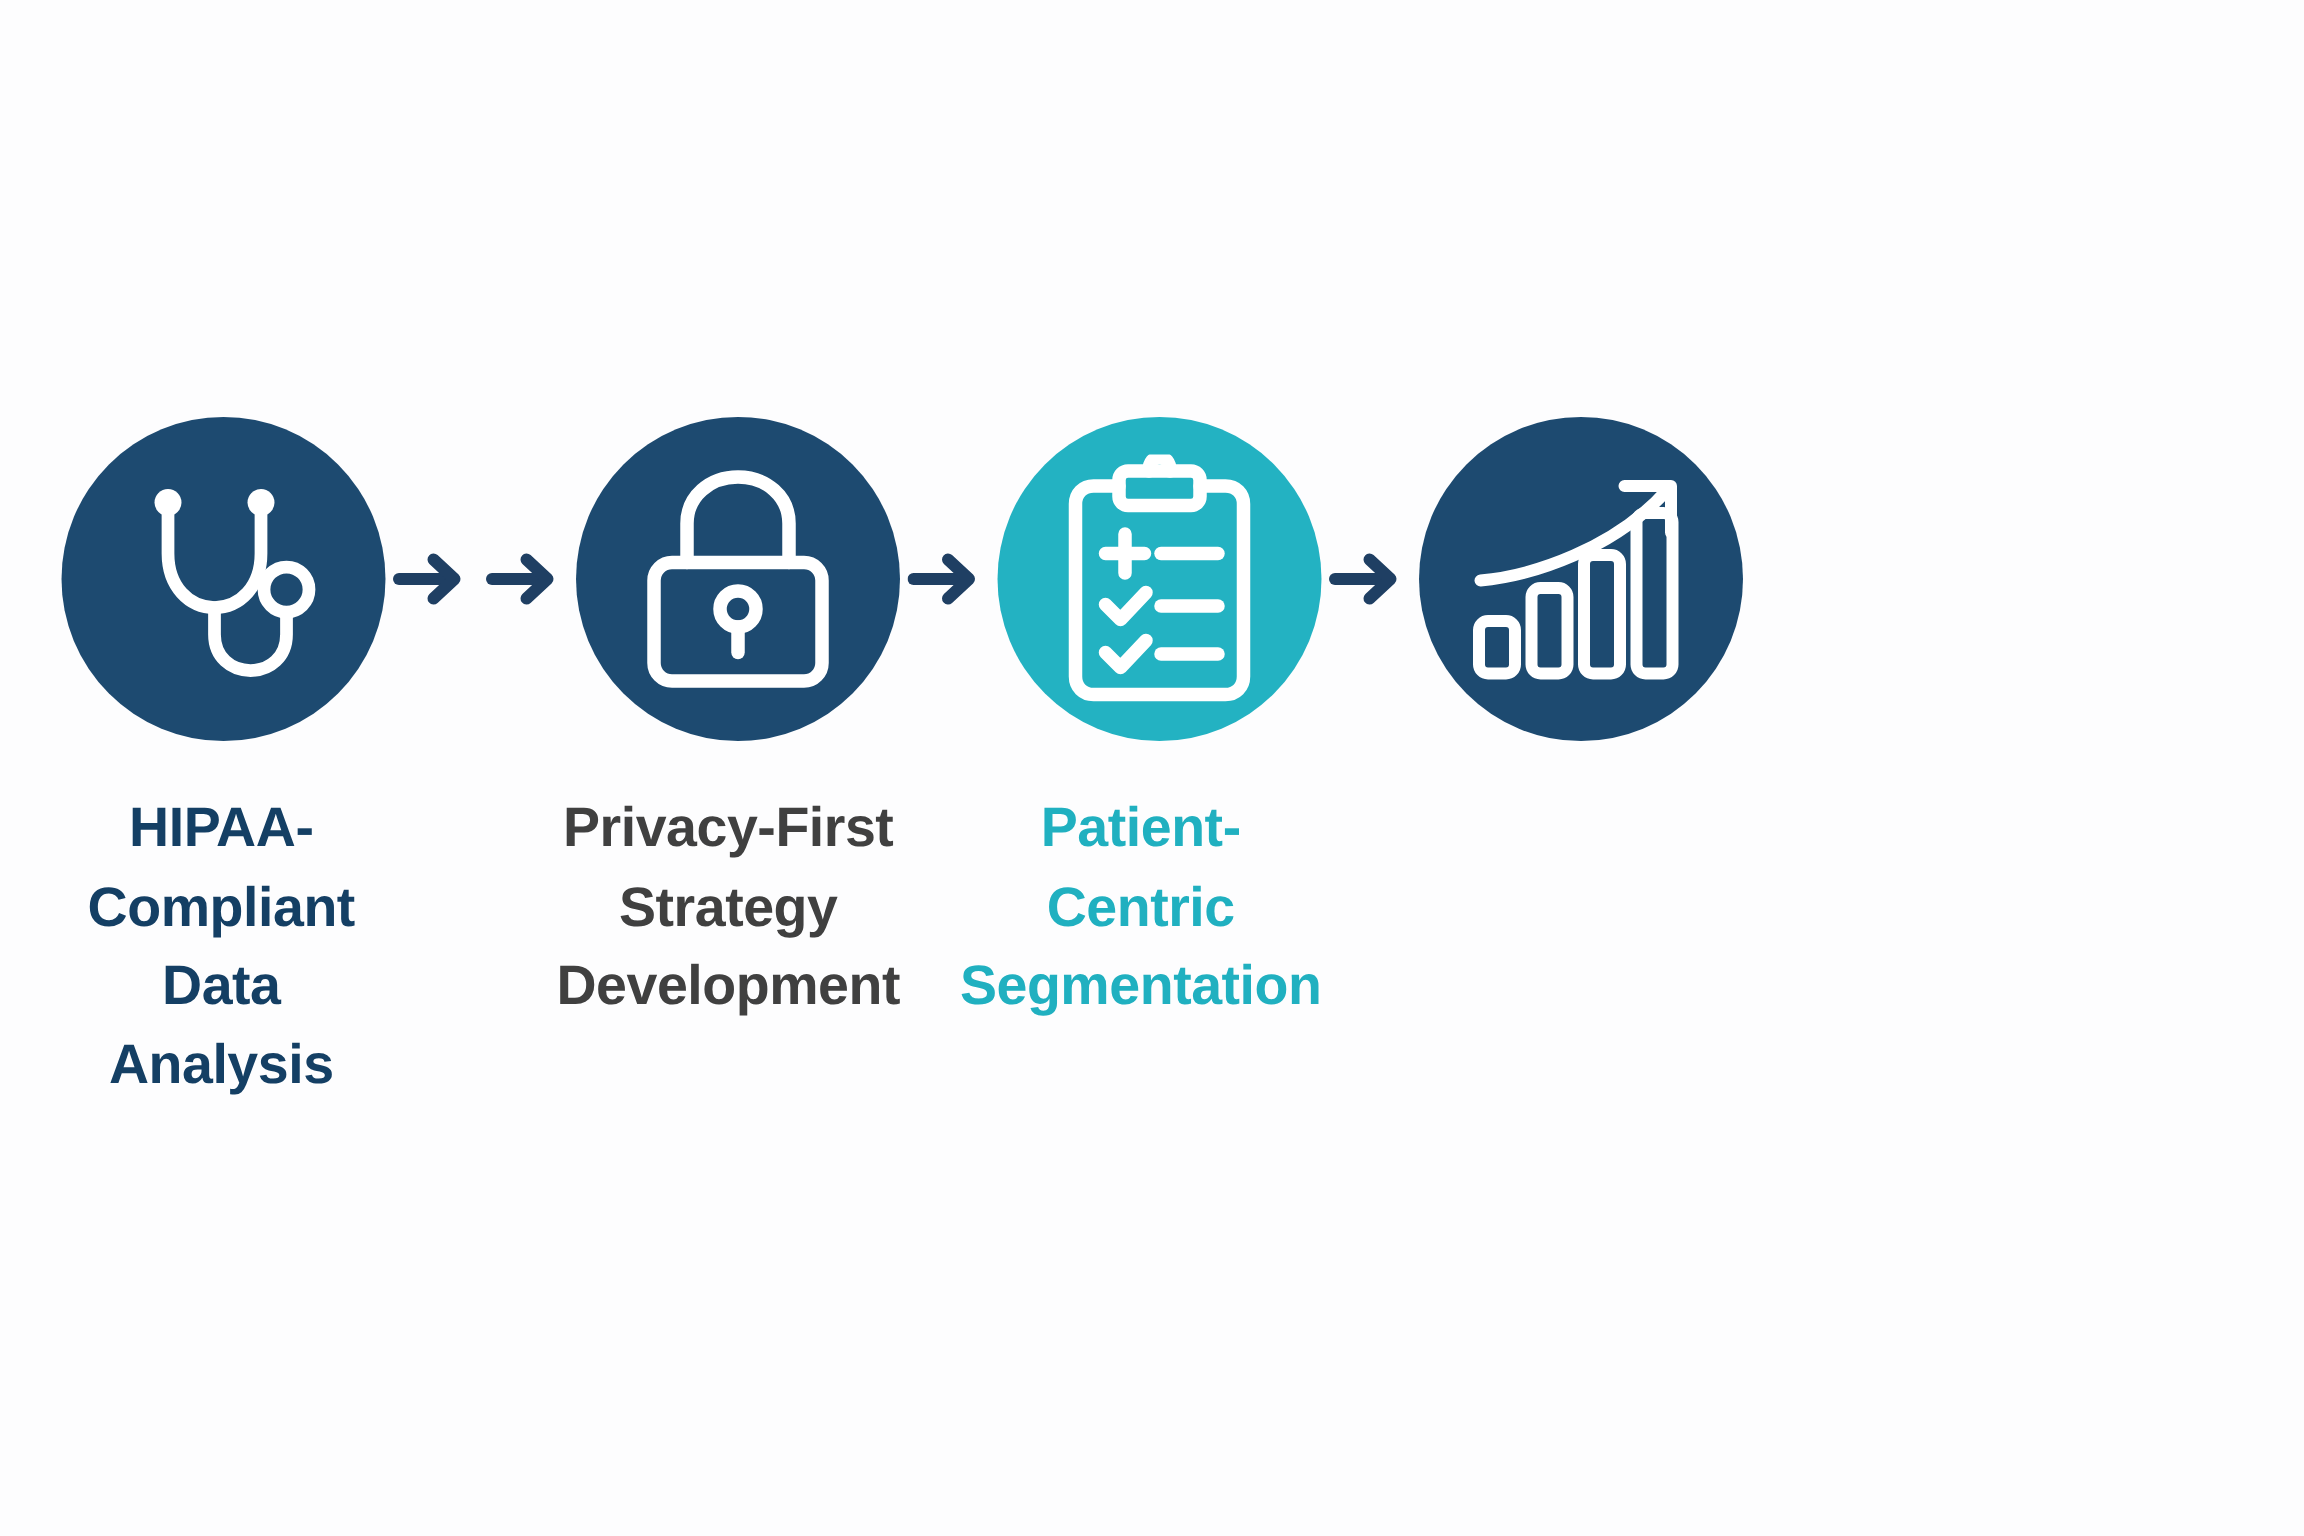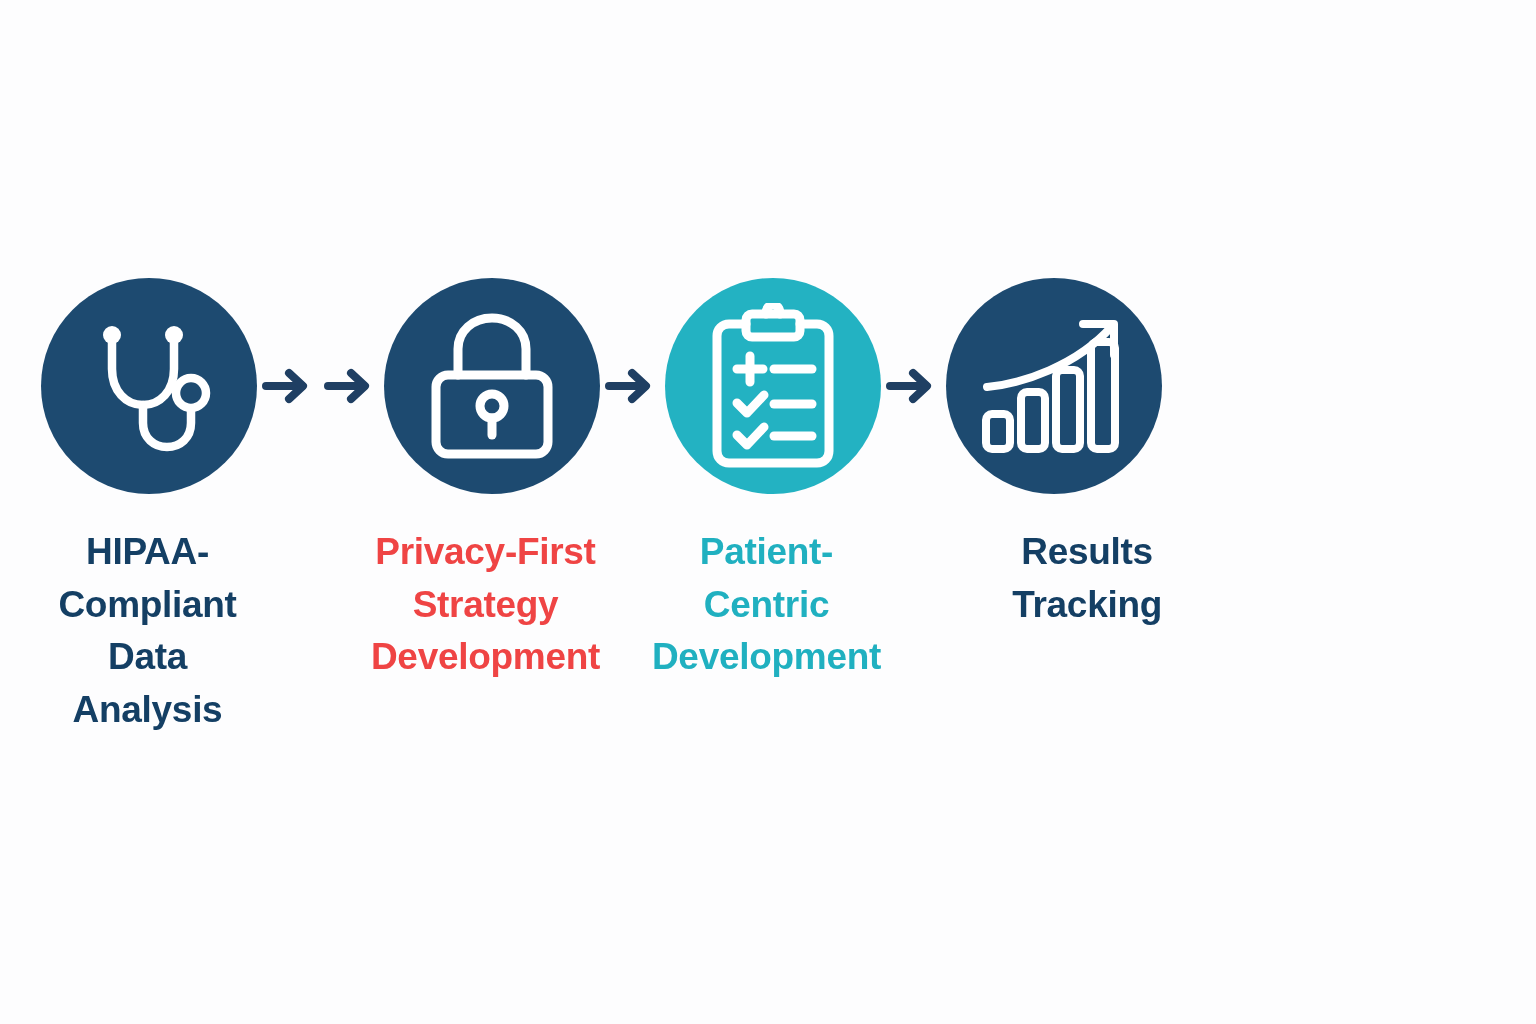--- a/index.html
+++ b/index.html
@@ -117,21 +117,21 @@
       <div class="badge" style="background:#1d4a70">
         <svg width="128" height="146" viewBox="0 0 128 146">
           <g fill="none" stroke="#ffffff" stroke-width="9" stroke-linecap="round" stroke-linejoin="round">
             <path d="M30 62 L30 36 C30 18 45 5 64 5 C83 5 98 18 98 36 L98 62"></path>
             <rect x="8" y="62" width="112" height="79" rx="12"></rect>
             <circle cx="64" cy="93" r="12"></circle>
             <path d="M64 105 L64 122"></path>
           </g>
         </svg>
       </div>
-      <div class="step-label" style="color:#ef4444">Privacy-First
+      <div class="step-label" style="color:#404040">Privacy-First
 Strategy
 Development</div>
     </div>
 
     <div class="connector">
       <svg width="52" height="40" viewBox="0 0 52 40">
         <g fill="none" stroke="#1f3f63" stroke-width="8" stroke-linecap="round" stroke-linejoin="round">
           <path d="M4 20 L40 20"></path>
           <path d="M27 7 L41 20 L27 33"></path>
         </g>
@@ -151,21 +151,21 @@
             <path d="M29 66 L55 66 M42 53 L42 79"></path>
             <path d="M66 66 L104 66"></path>
             <path d="M29 100 L39 110 L56 92"></path>
             <path d="M66 101 L104 101"></path>
             <path d="M29 132 L39 142 L56 124"></path>
             <path d="M66 133 L104 133"></path>
           </g>
         </svg>
       </div>
       <div class="step-label" style="color:#20b0c0">Patient-Centric
-Development</div>
+Segmentation</div>
     </div>
 
     <div class="connector">
       <svg width="52" height="40" viewBox="0 0 52 40">
         <g fill="none" stroke="#1f3f63" stroke-width="8" stroke-linecap="round" stroke-linejoin="round">
           <path d="M4 20 L40 20"></path>
           <path d="M27 7 L41 20 L27 33"></path>
         </g>
       </svg>
     </div>
@@ -176,18 +176,16 @@
           <g fill="none" stroke="#ffffff" stroke-width="8" stroke-linecap="round" stroke-linejoin="round">
             <rect x="5" y="96" width="24" height="35" rx="6"></rect>
             <rect x="40" y="74" width="24" height="57" rx="6"></rect>
             <rect x="75" y="52" width="24" height="79" rx="6"></rect>
             <rect x="110" y="24" width="24" height="107" rx="6"></rect>
             <path d="M6 69 C40 66 96 48 131 8"></path>
             <path d="M102 6 L133 6 L133 37"></path>
           </g>
         </svg>
       </div>
-      <div class="step-label" style="color:#143f64">Results
-Tracking</div>
     </div>
 
   </div>
 </div>
 
 </body></html>

